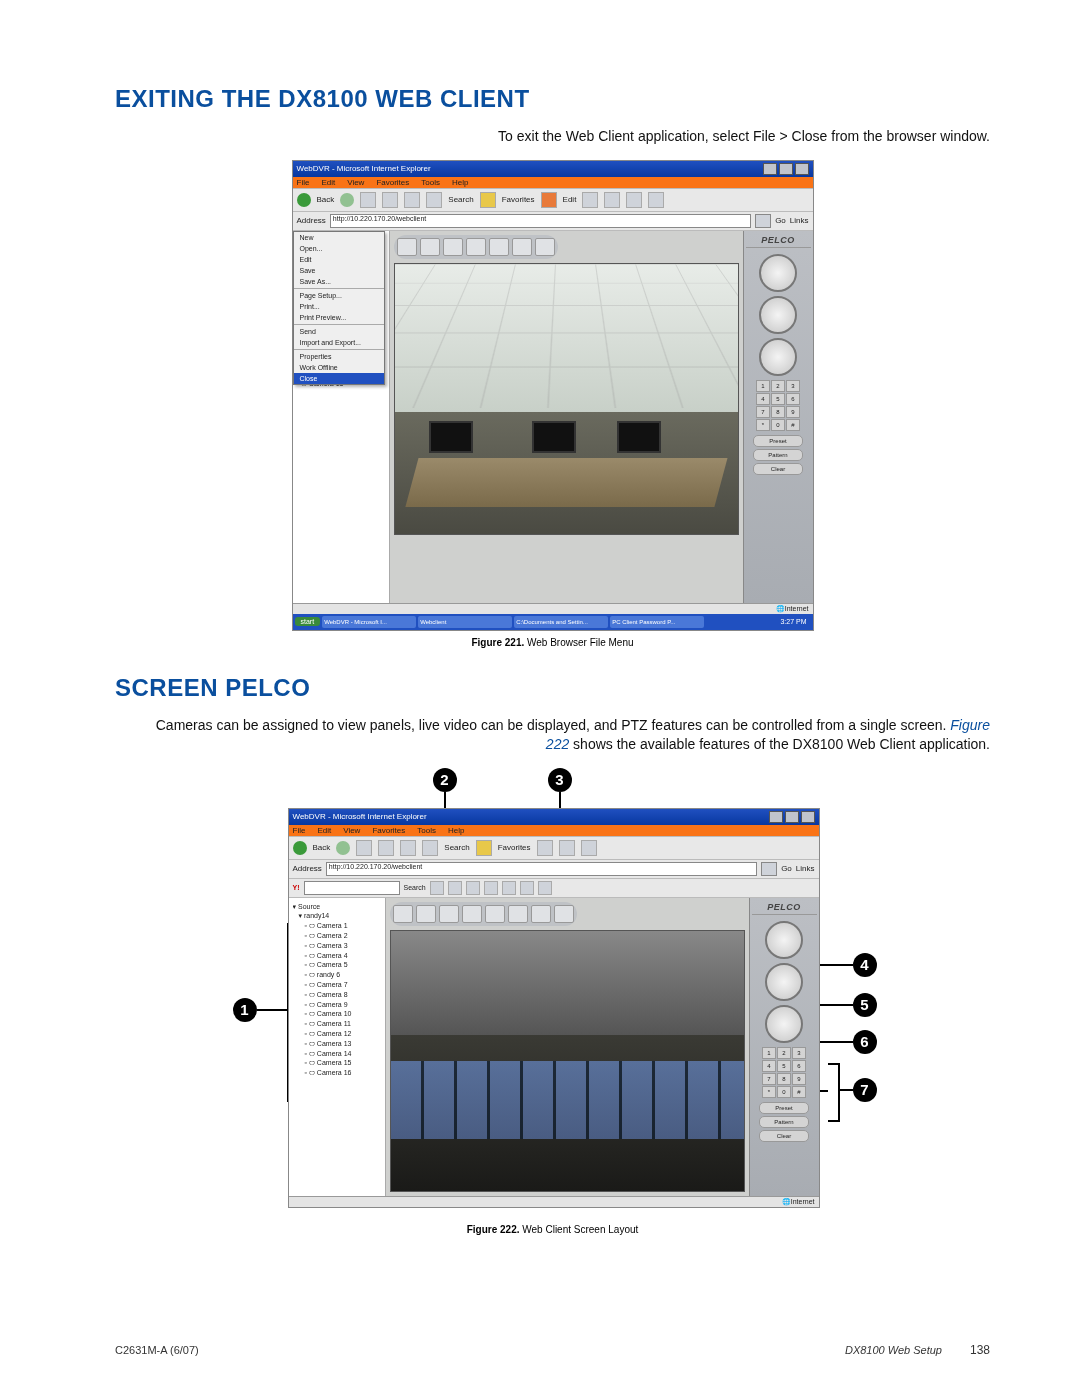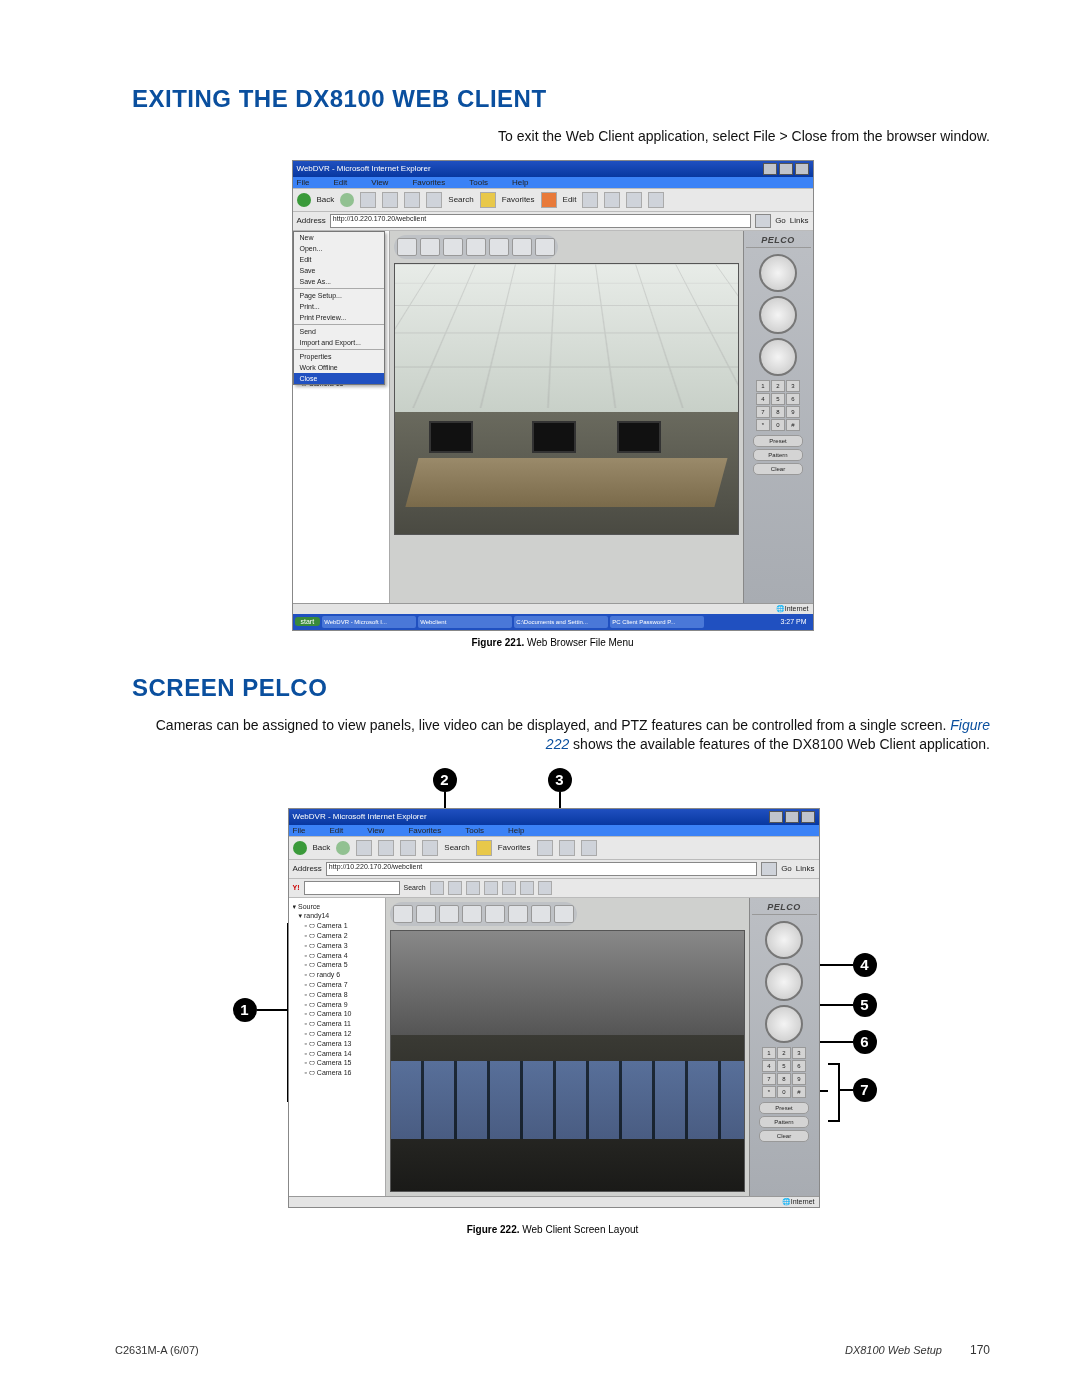--- a/index.html
+++ b/index.html
@@ -15,21 +15,21 @@
     box-sizing: border-box;
     min-height: 1397px;
     position: relative;
   }
   h1.section {
     color: #0a4f9e;
     font-family: Arial, Helvetica, sans-serif;
     font-weight: 700;
     font-size: 24px;
     letter-spacing: 0.5px;
-    margin: 0 0 14px 17px;
+    margin: 0 0 14px 0;
   }
   p.body {
     font-size: 14px;
     line-height: 1.35;
     margin: 0 0 14px 22px;
     color: #111;
     text-align: right;
   }
   .fig-ref {
     color: #0a4f9e;
@@ -77,24 +77,24 @@
     color: #fff;
     padding: 2px 4px;
     display: flex;
     justify-content: space-between;
     align-items: center;
     font-size: 8px;
   }
   .winbtns { display:flex; gap:2px; }
   .winbtn { width:12px; height:10px; background:#c0c4cc; border:1px solid #555; }
   .menubar {
-    background:#3b82f6;
+    background:#f97316;
     padding:1px 4px;
     display:flex;
-    gap:24px;
+    gap:12px;
     font-size:8px;
     border-bottom:1px solid #bbb;
   }
   .toolbar1 {
     background:#e8e8e8;
     padding:3px 4px;
     display:flex;
     gap:6px;
     align-items:center;
     border-bottom:1px solid #bbb;
@@ -569,16 +569,16 @@
       </div>
     </div>
   </div>
   <div class="figure-caption">
     <span class="lead">Figure 222.</span>&nbsp;<span>Web Client Screen Layout</span>
   </div>
 
   <div class="footer">
     <span>C2631M-A (6/07)</span>
     <span class="right">
-      <span>DX8100 Web Setup</span><span class="pagenum">170</span>
+      <span>DX8100 Web Setup</span><span class="pagenum">138</span>
     </span>
   </div>
 </div>
 
 </body></html>

